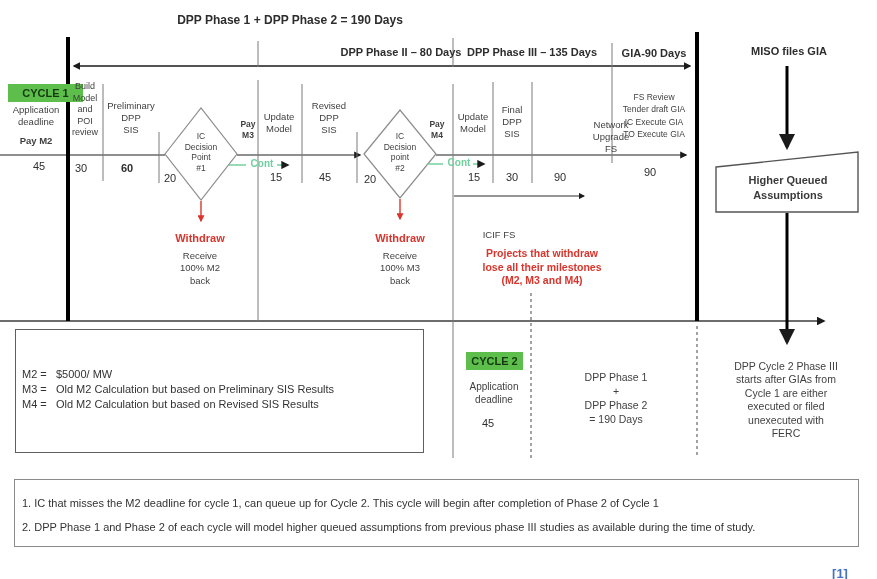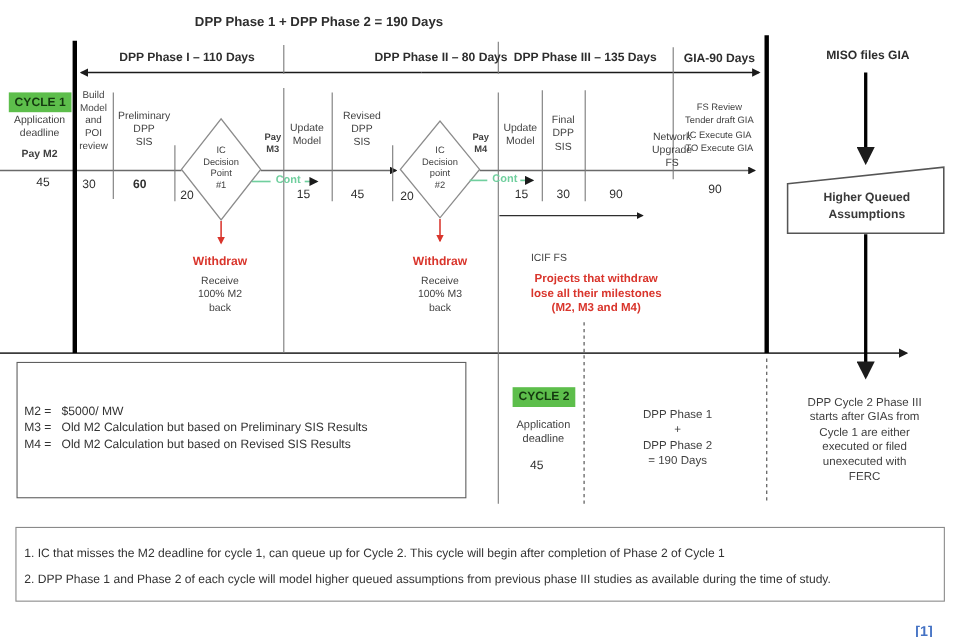--- a/index.html
+++ b/index.html
@@ -80,27 +80,26 @@
     <polygon points="716,167 858,152 858,212 716,212" fill="#fff" stroke="#555" stroke-width="1.4"></polygon>
 
     <line x1="787" y1="66" x2="787" y2="147" stroke="#000" stroke-width="3" marker-end="url(#ah)"></line>
     <line x1="787" y1="213" x2="787" y2="342" stroke="#000" stroke-width="3" marker-end="url(#ah)"></line>
   </svg>
 
   <div class="mbox"></div>
   <div class="nbox"></div>
 
   <div class="lbl b" style="left:150px;top:13px;width:280px;font-size:12px;color:#2d2d2d;">DPP Phase 1 + DPP Phase 2 = 190 Days</div>
-  <div class="lbl hdr" style="left:78px;top:45px;width:184px;">DPP Phase I – 110 Days</div>
   <div class="lbl hdr" style="left:260px;top:45px;width:186px;padding-left:48px;">DPP Phase II – 80 Days</div>
   <div class="lbl hdr" style="left:454px;top:45px;width:156px;">DPP Phase III – 135 Days</div>
   <div class="lbl hdr" style="left:610px;top:46px;width:88px;">GIA-90 Days</div>
   <div class="lbl hdr" style="left:736px;top:44px;width:106px;">MISO files GIA</div>
 
-  <div class="badge" style="left:8px;top:84px;width:57px;">CYCLE 1</div>
+  <div class="badge" style="left:8px;top:84px;width:75px;">CYCLE 1</div>
   <div class="lbl" style="left:1px;top:104px;width:70px;">Application
 deadline</div>
   <div class="lbl b" style="left:7px;top:135px;width:58px;">Pay M2</div>
   <div class="lbl num" style="left:21px;top:159px;width:36px;">45</div>
 
   <div class="lbl" style="left:66px;top:81px;width:38px;font-size:9px;">Build
 Model
 and
 POI
 review</div>

